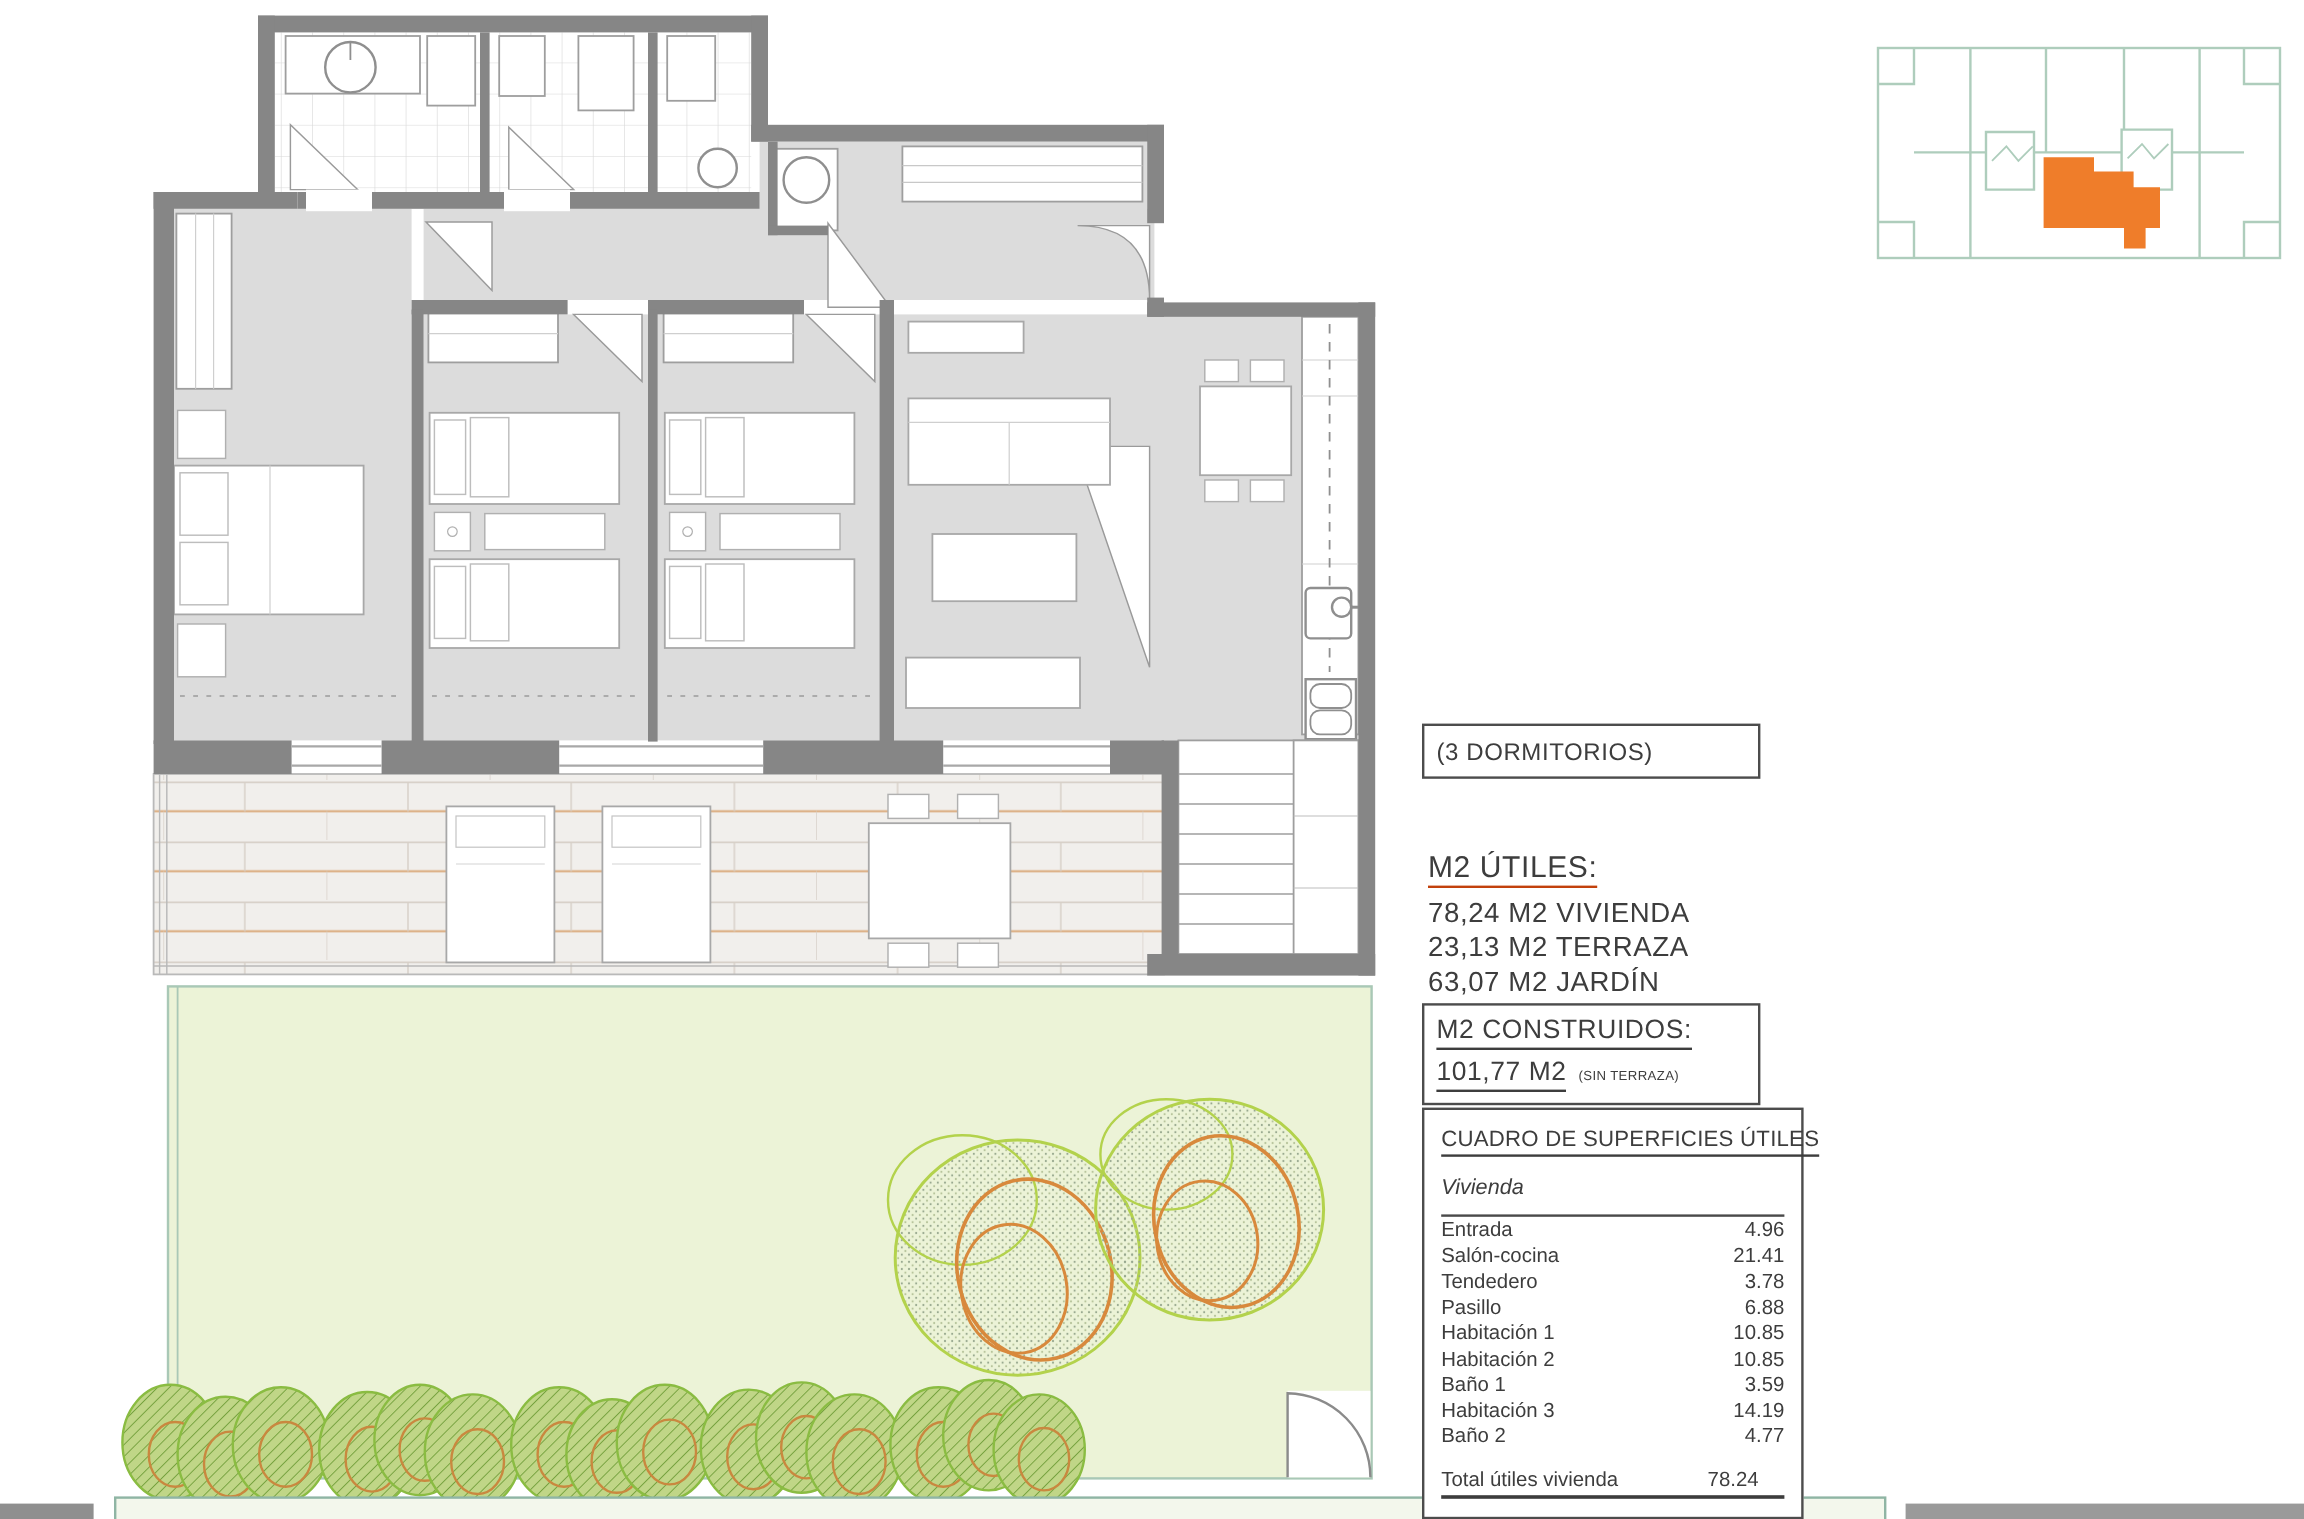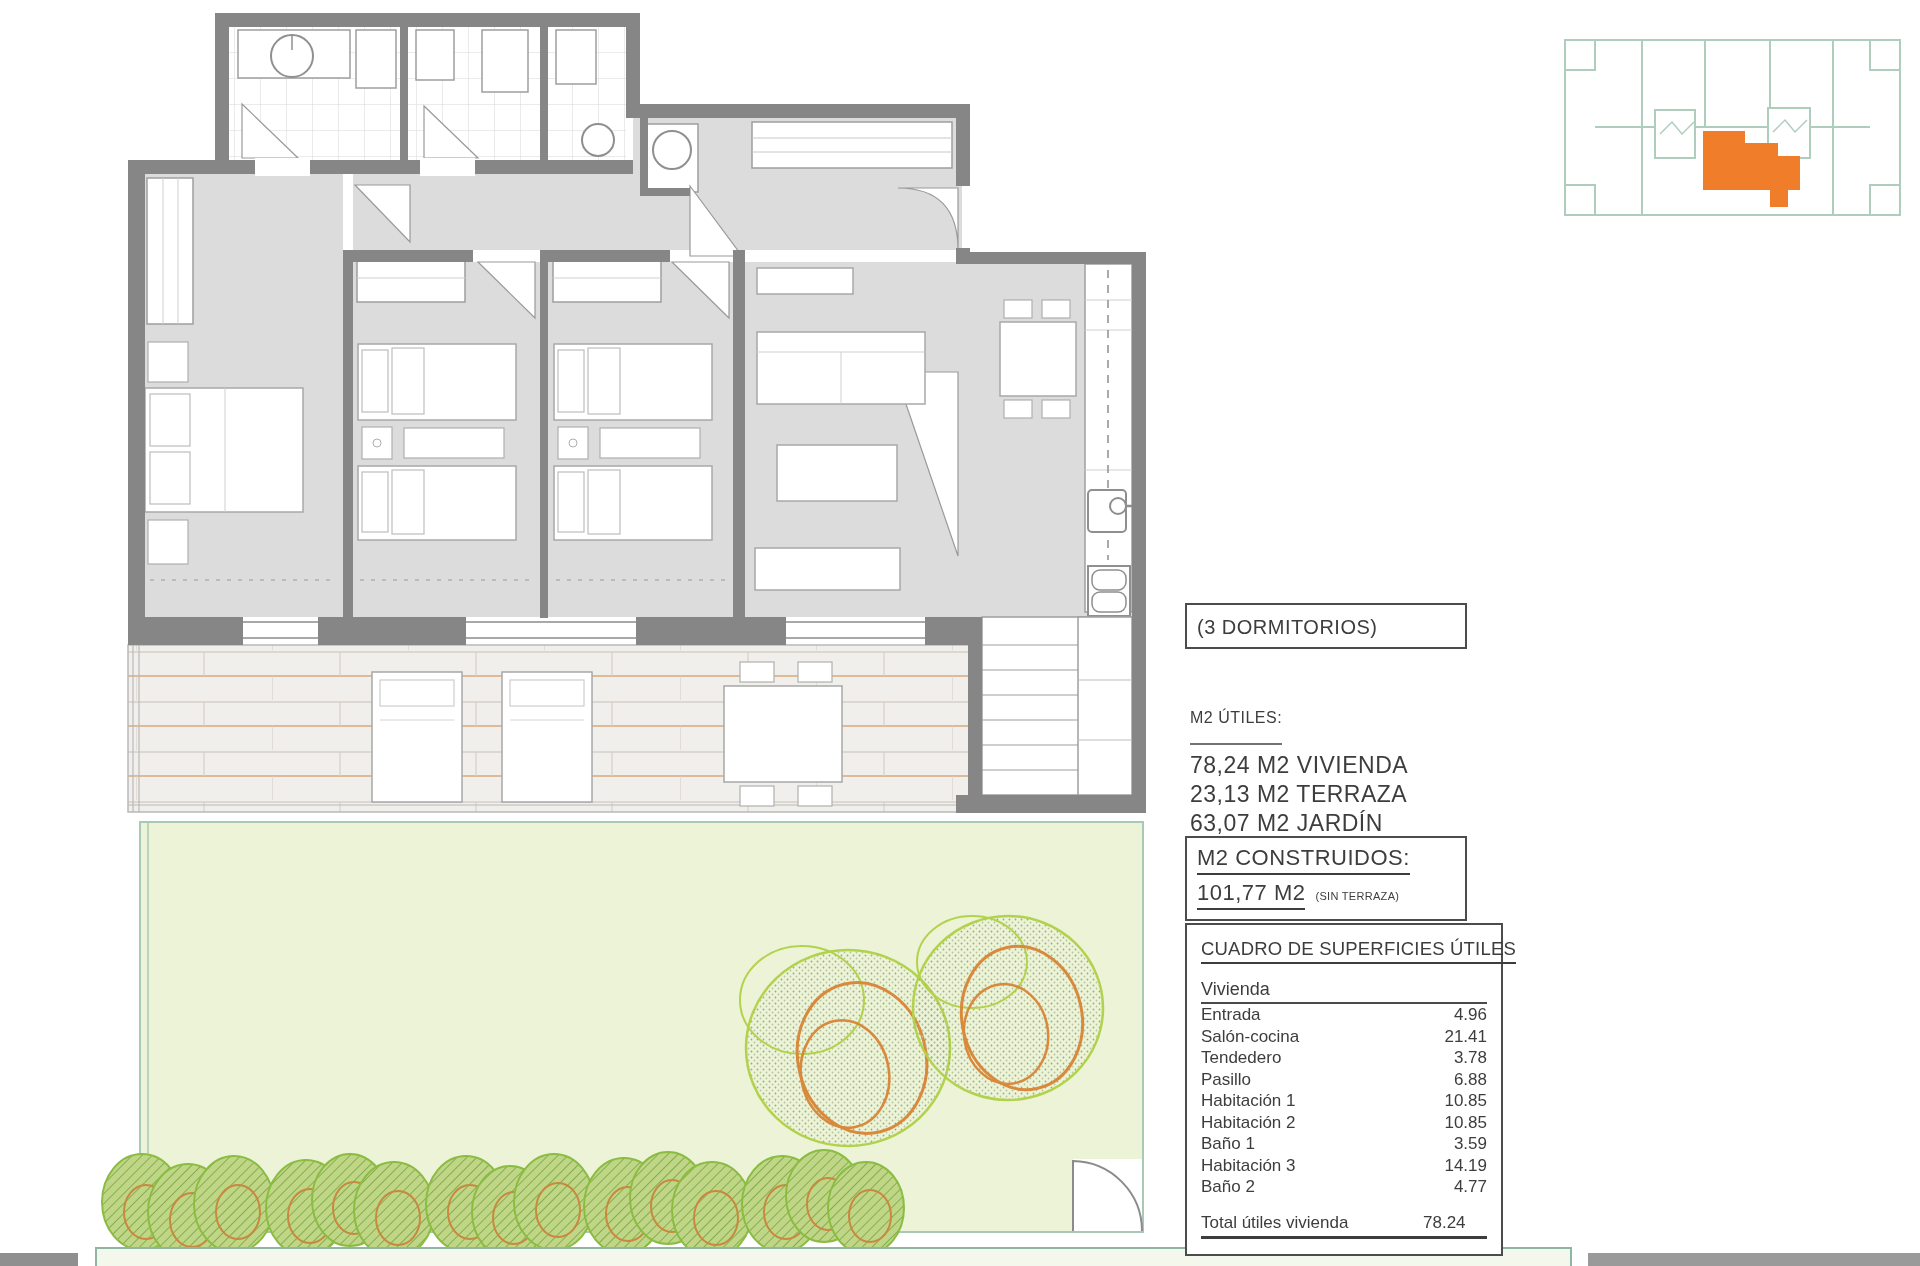--- a/index.html
+++ b/index.html
@@ -9,39 +9,39 @@
   svg{display:block;}
 
   
   .title-box{left:1185px;top:603px;width:258px;border:2px solid #4c4c4c;
              padding:6px 10px 8px 10px;background:#fff;}
   .title-main{font-size:32px;letter-spacing:1px;display:inline-block;
               border-bottom:3px solid #3d3d3d;padding-bottom:3px;white-space:nowrap;}
   .title-sub{font-size:20px;margin-top:5px;letter-spacing:.5px;}
 
   .m2utiles{left:1190px;top:709px;width:300px;}
-  .m2utiles .hd{font-size:16px;display:inline-block;border-bottom:2px solid #737373;
-                padding-bottom:16px;margin-bottom:6px;letter-spacing:.5px;}
+  .m2utiles .hd{font-size:25px;display:inline-block;border-bottom:2px solid #c2410c;
+                padding-bottom:0;margin-bottom:6px;letter-spacing:.5px;}
   .m2utiles .ln{font-size:23px;line-height:29px;letter-spacing:.5px;}
 
   .constr-box{left:1185px;top:836px;width:258px;border:2px solid #4c4c4c;
               padding:7px 10px 9px 10px;background:#fff;}
   .constr-box .hd{font-size:22px;display:inline-block;border-bottom:2px solid #3d3d3d;
                   padding-bottom:2px;letter-spacing:.5px;}
   .constr-row{margin-top:5px;display:flex;align-items:baseline;gap:10px;}
   .constr-val{font-size:22px;display:inline-block;border-bottom:2px solid #3d3d3d;
               padding-bottom:2px;letter-spacing:.5px;}
   .constr-note{font-size:11px;letter-spacing:.3px;text-align:right;}
 
   .table-box{left:1185px;top:923px;width:286px;border:2px solid #4c4c4c;
              padding:13px 14px 15px 14px;background:#fff;}
   .table-title{font-size:18.5px;display:inline-block;border-bottom:2px solid #3d3d3d;
                padding-bottom:2px;letter-spacing:.2px;white-space:nowrap;}
   .group-row{font-size:18px;margin-top:15px;border-bottom:2px solid #4a4a4a;
-             padding-bottom:2px;}
+             padding-bottom:12px;font-style:italic;}
   .srow{display:flex;font-size:17px;line-height:21.5px;}
   .srow .lbl{flex:1;}
   .srow .val{width:64px;text-align:right;}
   .total-row{display:flex;font-weight:normal;font-size:17px;margin-top:15px;
              border-bottom:3px solid #3d3d3d;padding-bottom:3px;}
   .total-row .lbl{flex:1;}
   .total-row .val{width:64px;}
 </style>
 </head>
 <body>

